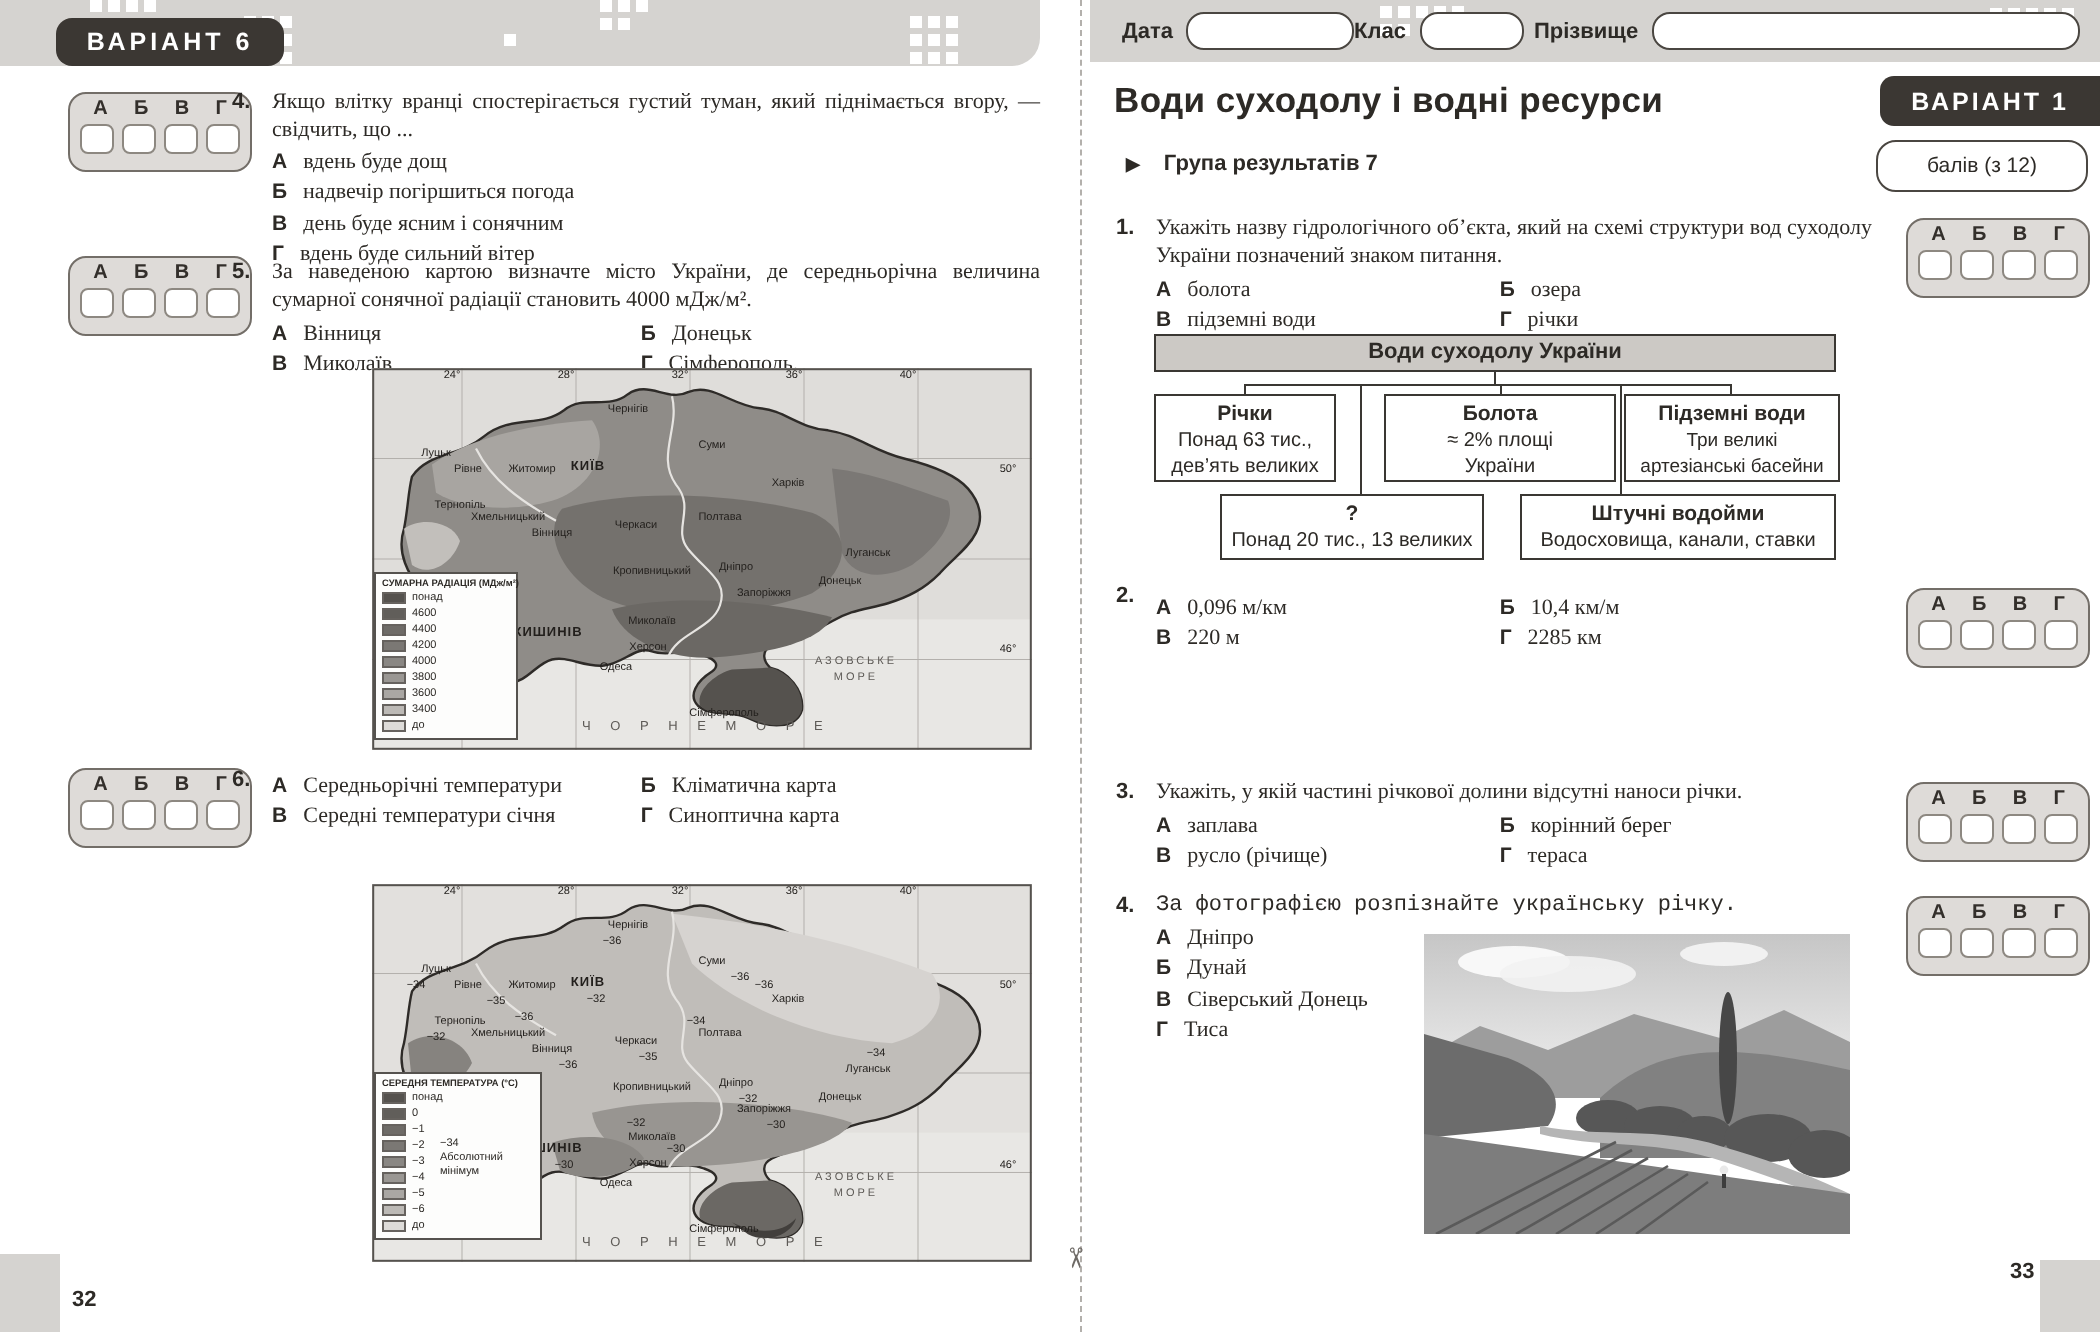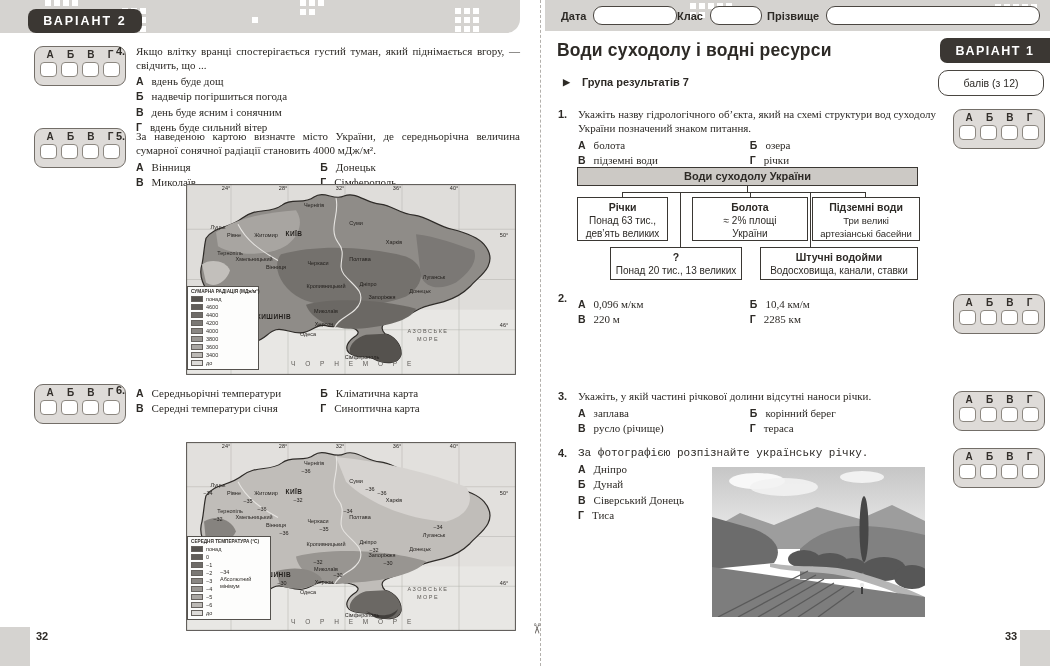--- a/index.html
+++ b/index.html
@@ -108,21 +108,21 @@
           <span></span>
           <span></span>
           <span></span>
           <span></span>
           <span></span>
           <span></span>
           <span></span>
           <span></span>
         </div>
     </div>
-    <div class="badge badge-left">ВАРІАНТ 2</div>
+    <div class="badge badge-left">ВАРІАНТ 6</div>
 
     <div class="agrid" style="left:34px;top:46px;">
       <div class="agrid-letters">
         <span>А</span>
           <span>Б</span>
           <span>В</span>
           <span>Г</span>
       </div>
       <div class="agrid-cells">
           <span></span>
@@ -448,21 +448,21 @@
             </div>
           </div>
         <div class="lnote" style="left:32px;top:32px;">
           <span>−34</span>
           <span>Абсолютний мінімум</span>
         </div>
       </div>
     </div>
 
     <div class="cornerblock" style="left:0;top:627px;width:30px;height:39px;"></div>
-    <div class="pgnum" style="left:36px;top:630px;">32</div>
+    <div class="pgnum" style="left:36px;top:644px;">32</div>
   </div>
 
   <div class="cutline"></div>
   <div class="scissors">✂</div>
 
   <div class="page page-right">
     <div class="band band-right">
       <div class="dots" style="left:145px;top:3px;grid-template-columns:repeat(5,6px);">
           <span></span>
           <span></span>

